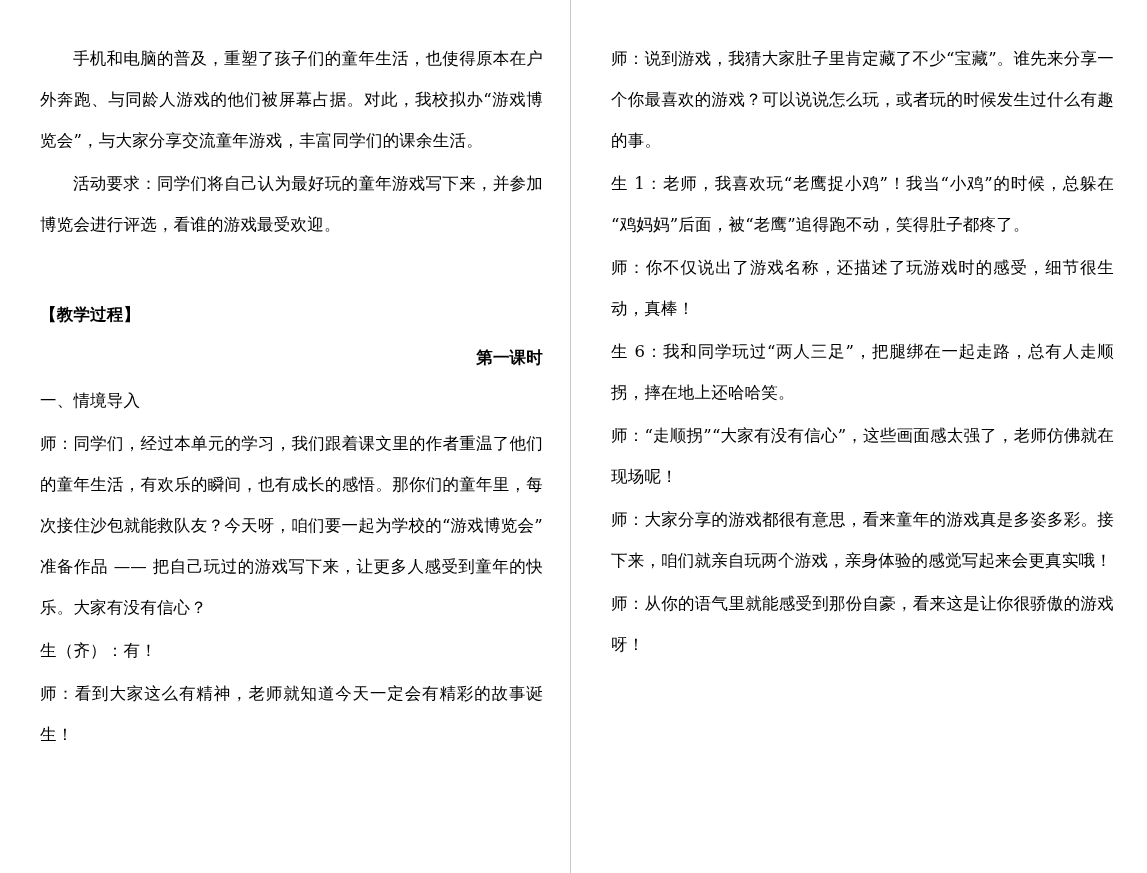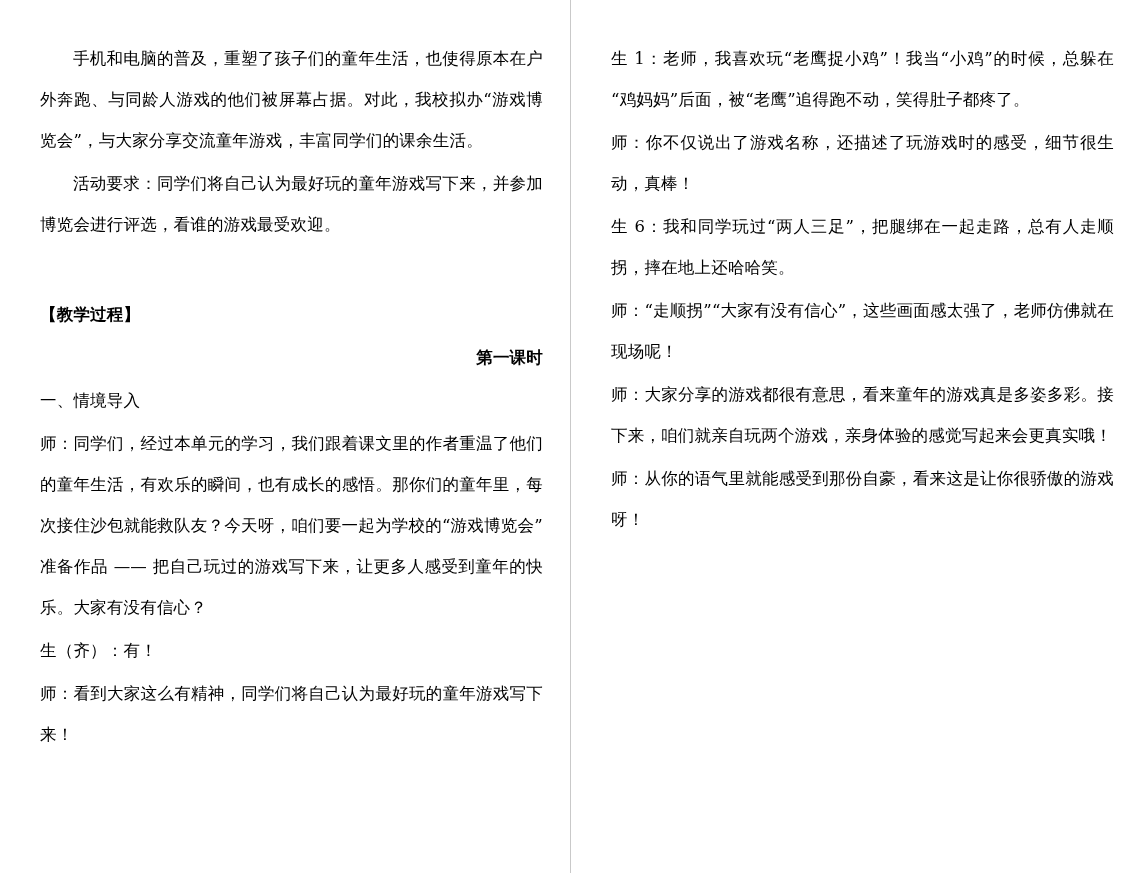--- a/index.html
+++ b/index.html
@@ -79,24 +79,25 @@
 
   <div class="column col-left">
     <p class="indent">手机和电脑的普及，重塑了孩子们的童年生活，也使得原本在户外奔跑、与同龄人游戏的他们被屏幕占据。对此，我校拟办“游戏博览会”，与大家分享交流童年游戏，丰富同学们的课余生活。</p>
     <p class="indent">活动要求：同学们将自己认为最好玩的童年游戏写下来，并参加博览会进行评选，看谁的游戏最受欢迎。</p>
     <div class="blank"></div>
     <p class="heading-bracket">【教学过程】</p>
     <p class="center">第一课时</p>
     <p class="bold">一、情境导入</p>
     <p>师：同学们，经过本单元的学习，我们跟着课文里的作者重温了他们的童年生活，有欢乐的瞬间，也有成长的感悟。那你们的童年里，每次接住沙包就能救队友？今天呀，咱们要一起为学校的“游戏博览会”准备作品 —— 把自己玩过的游戏写下来，让更多人感受到童年的快乐。大家有没有信心？</p>
     <p>生（齐）：有！</p>
-    <p>师：看到大家这么有精神，同学们将自己认为最好玩的童年游戏写下来！</p>
+    <p>师：看到大家这么有精神，老师就知道今天一定会有精彩的故事诞生！</p>
   </div>
 
   <div class="column col-right">
+    <p>师：说到游戏，我猜大家肚子里肯定藏了不少“宝藏”。谁先来分享一个你最喜欢的游戏？可以说说怎么玩，或者玩的时候发生过什么有趣的事。</p>
     <p>生 1：老师，我喜欢玩“老鹰捉小鸡”！我当“小鸡”的时候，总躲在“鸡妈妈”后面，被“老鹰”追得跑不动，笑得肚子都疼了。</p>
     <p>师：你不仅说出了游戏名称，还描述了玩游戏时的感受，细节很生动，真棒！</p>
     <p>生 6：我和同学玩过“两人三足”，把腿绑在一起走路，总有人走顺拐，摔在地上还哈哈笑。</p>
     <p>师：“走顺拐”“大家有没有信心”，这些画面感太强了，老师仿佛就在现场呢！</p>
     <p>师：大家分享的游戏都很有意思，看来童年的游戏真是多姿多彩。接下来，咱们就亲自玩两个游戏，亲身体验的感觉写起来会更真实哦！</p>
     <p>师：从你的语气里就能感受到那份自豪，看来这是让你很骄傲的游戏呀！</p>
   </div>
 
 </div>
 

